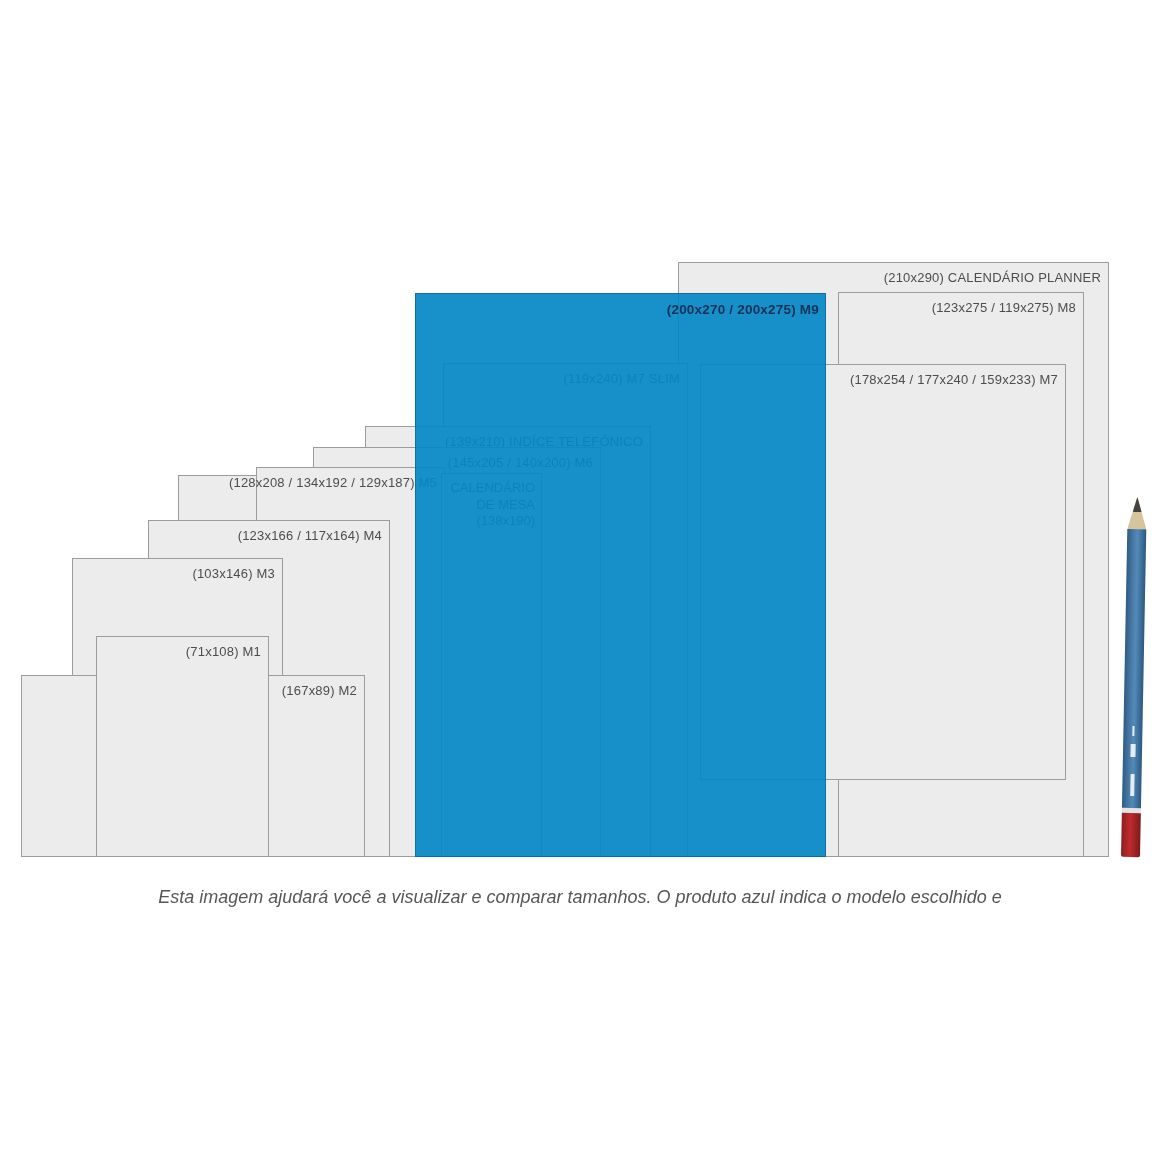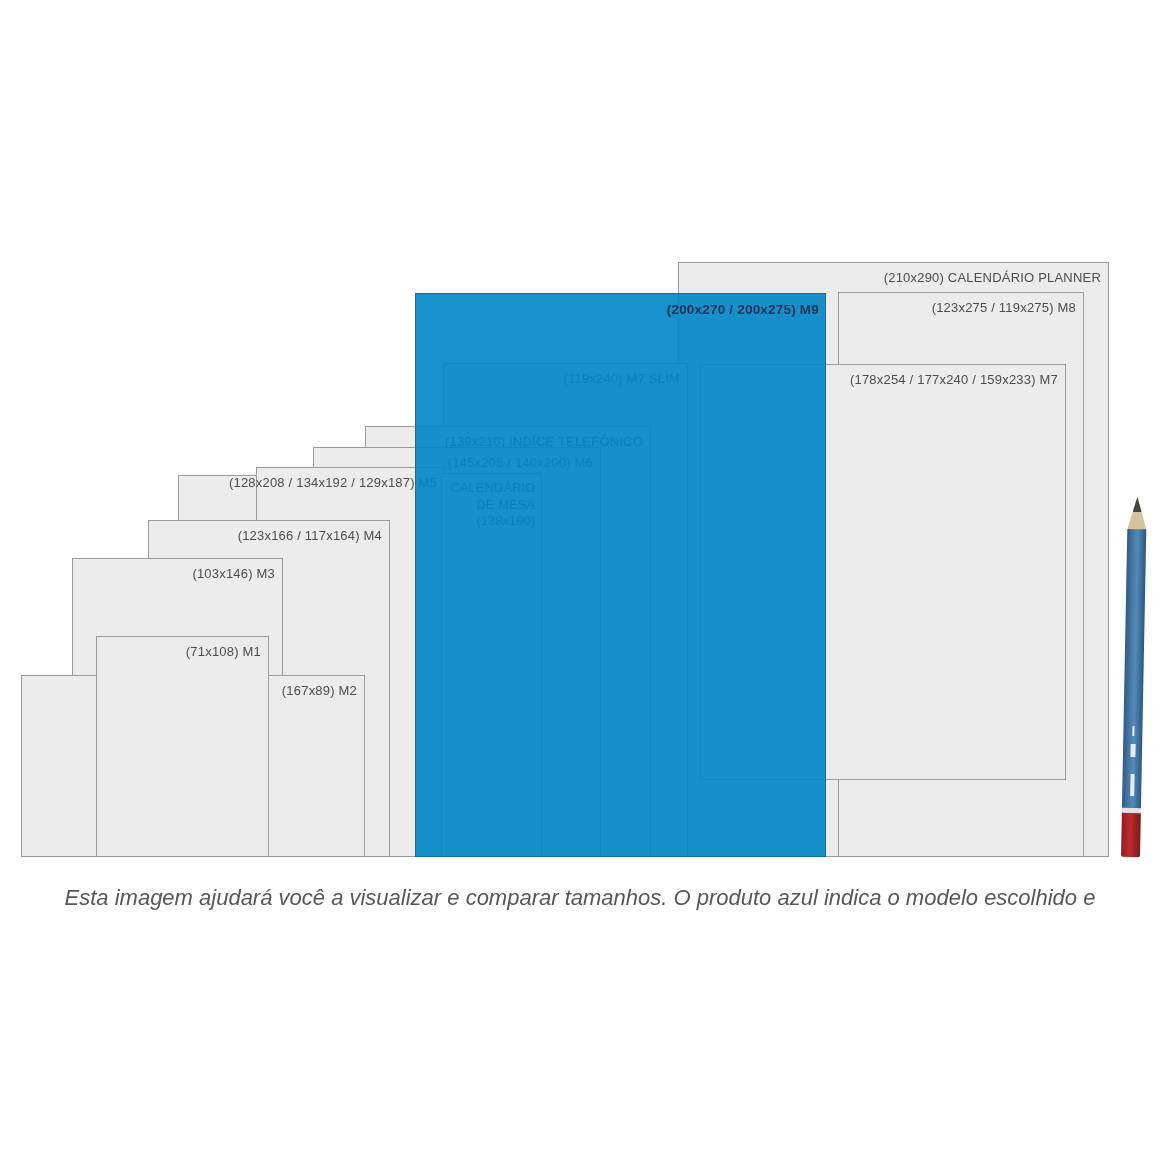--- a/index.html
+++ b/index.html
@@ -81,21 +81,21 @@
   .p-end{
     width:19px;height:44px;
     background:linear-gradient(90deg,#8c1f22,#c02b2c 45%,#7c1a1d);
     border-radius:0 0 2px 2px;
   }
 
   
   .caption{
     position:absolute;left:0;top:881px;width:1160px;
     text-align:center;font-style:italic;
-    font-size:22px;line-height:33px;color:#57575a;
+    font-size:18px;line-height:33px;color:#57575a;
   }
 </style>
 </head>
 <body>
 
 <div class="stage">
 
   <div class="sbox" id="box-planner">
     <span class="lbl">(210x290) CALENDÁRIO PLANNER</span>
   </div>

